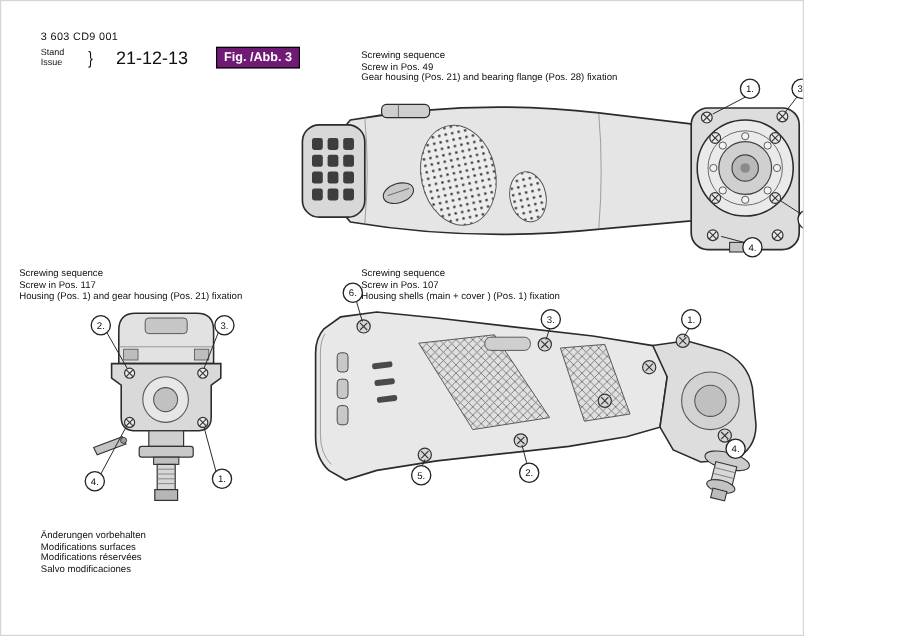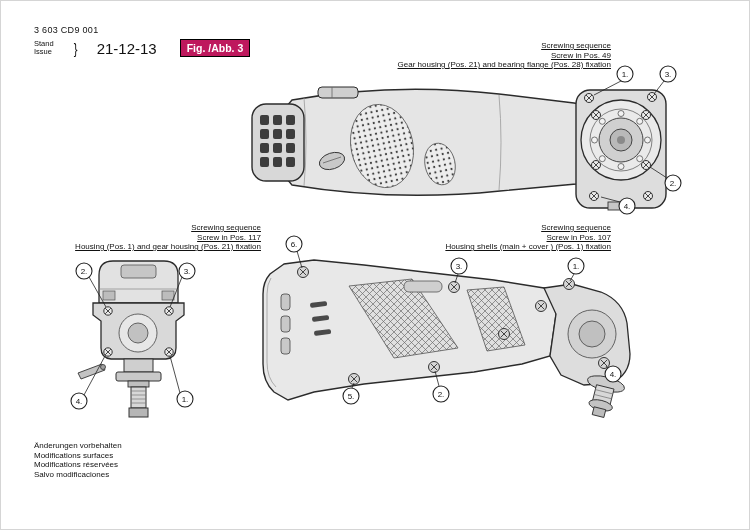--- a/index.html
+++ b/index.html
@@ -1,27 +1,27 @@
 <!DOCTYPE html>
 <html><head>
 <meta charset="utf-8">
 <style>
   * { margin:0; padding:0; box-sizing:border-box; }
   html,body { background:#ffffff; font-family:"Liberation Sans", sans-serif; }
-  .page { position:relative; width:750px; height:530px; background:#ffffff; color:#111;
+  .page { position:relative; width:670px; height:530px; background:#ffffff; color:#111;
           border:1px solid #d5d5d5; overflow:hidden; }
   .doc-header { position:absolute; left:33px; top:24px; }
   .part-number { font-size:9px; letter-spacing:0.3px; margin-bottom:4px; }
   .issue-row { display:flex; align-items:center; gap:19px; }
   .stand-issue { font-size:7.5px; line-height:8px; }
   .brace { font-size:15px; transform:scaleX(0.75); }
   .issue-date { font-size:15px; margin-right:4px; }
-  .fig-box { background:#be185d; color:#fff; font-size:10.5px; font-weight:bold;
+  .fig-box { background:#701a75; color:#fff; font-size:10.5px; font-weight:bold;
              padding:2px 6px; border:1px solid #000; white-space:nowrap; }
-  .annotation { position:absolute; text-align:right; font-size:8px; line-height:9.5px; color:#111;text-decoration:underline; }
+  .annotation { position:absolute; text-align:left; font-size:8px; line-height:9.5px; color:#111; }
   .annotation .ann-line { white-space:nowrap; }
   .footer-left { position:absolute; left:33px; top:440px; font-size:8px; line-height:9.5px; }
   .footer-notes { position:absolute; left:430px; top:456px; font-size:8px; line-height:11px; }
   svg.drawing { position:absolute; }
   .balloon-text { font-size:8px; fill:#111; }
 </style>
 </head>
 <body>
 
 <div class="page">

